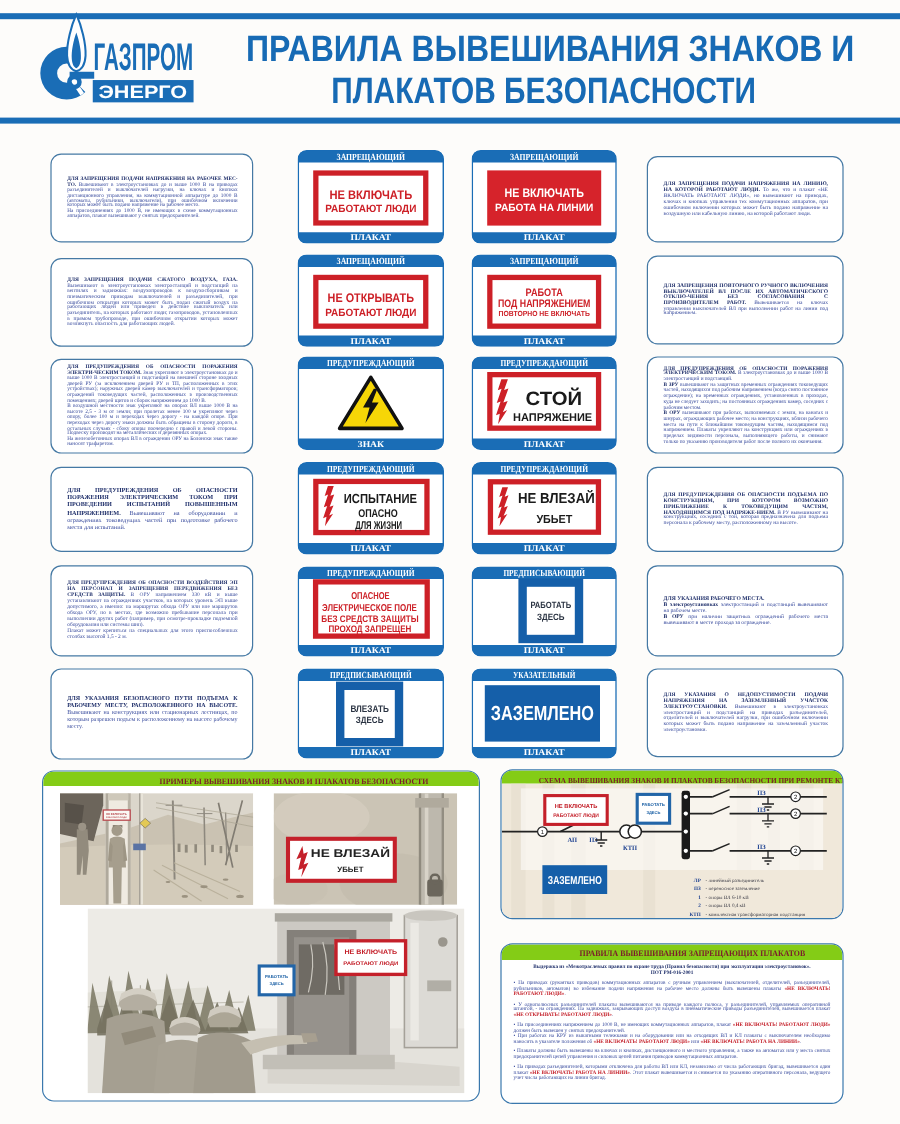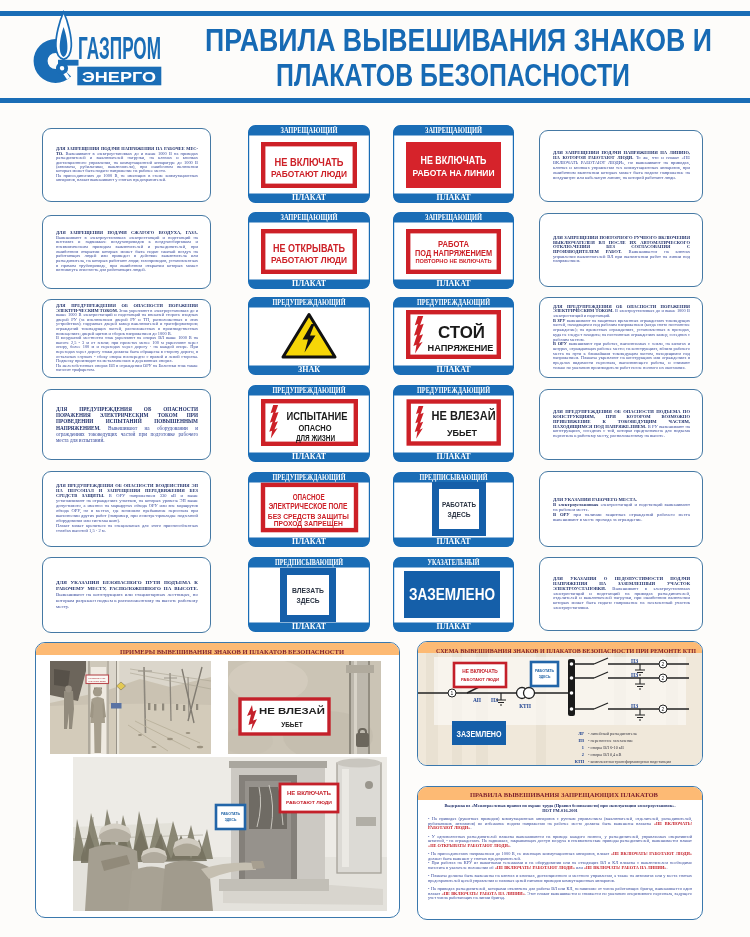--- a/index.html
+++ b/index.html
@@ -1,20 +1,20 @@
 <!DOCTYPE html>
 <html><head><meta charset="utf-8">
 <style>
 html,body{margin:0;padding:0;}
 body{width:750px;height:937px;position:relative;background:#fdfcfa;font-family:"Liberation Sans",sans-serif;overflow:hidden;}
 .abs{position:absolute;}
 .tb{position:absolute;background:#fff;border:1.3px solid #4579a4;border-radius:9px;display:flex;align-items:center;box-sizing:border-box;padding:2px 12px 2px 13px;}
 .tb p{margin:0;font-family:"Liberation Serif",serif;font-size:4.4px;line-height:4.35px;color:#36499c;text-align:justify;width:100%;}
 .tb b{color:#20306b;}
-.ptitle{position:absolute;left:0;right:0;top:0;background:#fdba74;color:#7b1d2c;font-family:"Liberation Serif",serif;font-weight:bold;}
+.ptitle{position:absolute;left:0;right:0;top:0;background:#84cc16;color:#7b1d2c;font-family:"Liberation Serif",serif;font-weight:bold;text-align:center;padding-left:13px;}
 .panel{position:absolute;background:#fff;border:1.4px solid #3a78ad;border-radius:10px;box-sizing:border-box;overflow:hidden;}
 .rp p{margin:0;font-family:"Liberation Serif",serif;font-size:4.35px;line-height:4.5px;color:#36499c;text-align:justify;}
 .rp .red{color:#c4202a;font-weight:bold;}
 </style></head>
 <body>
 
 <div class="abs" style="left:0;top:11px;width:750px;height:4.5px;background:#1a6db6"></div>
 
 <svg class="abs" style="left:0;top:0" width="750" height="110" viewBox="0 0 750 110">
 

